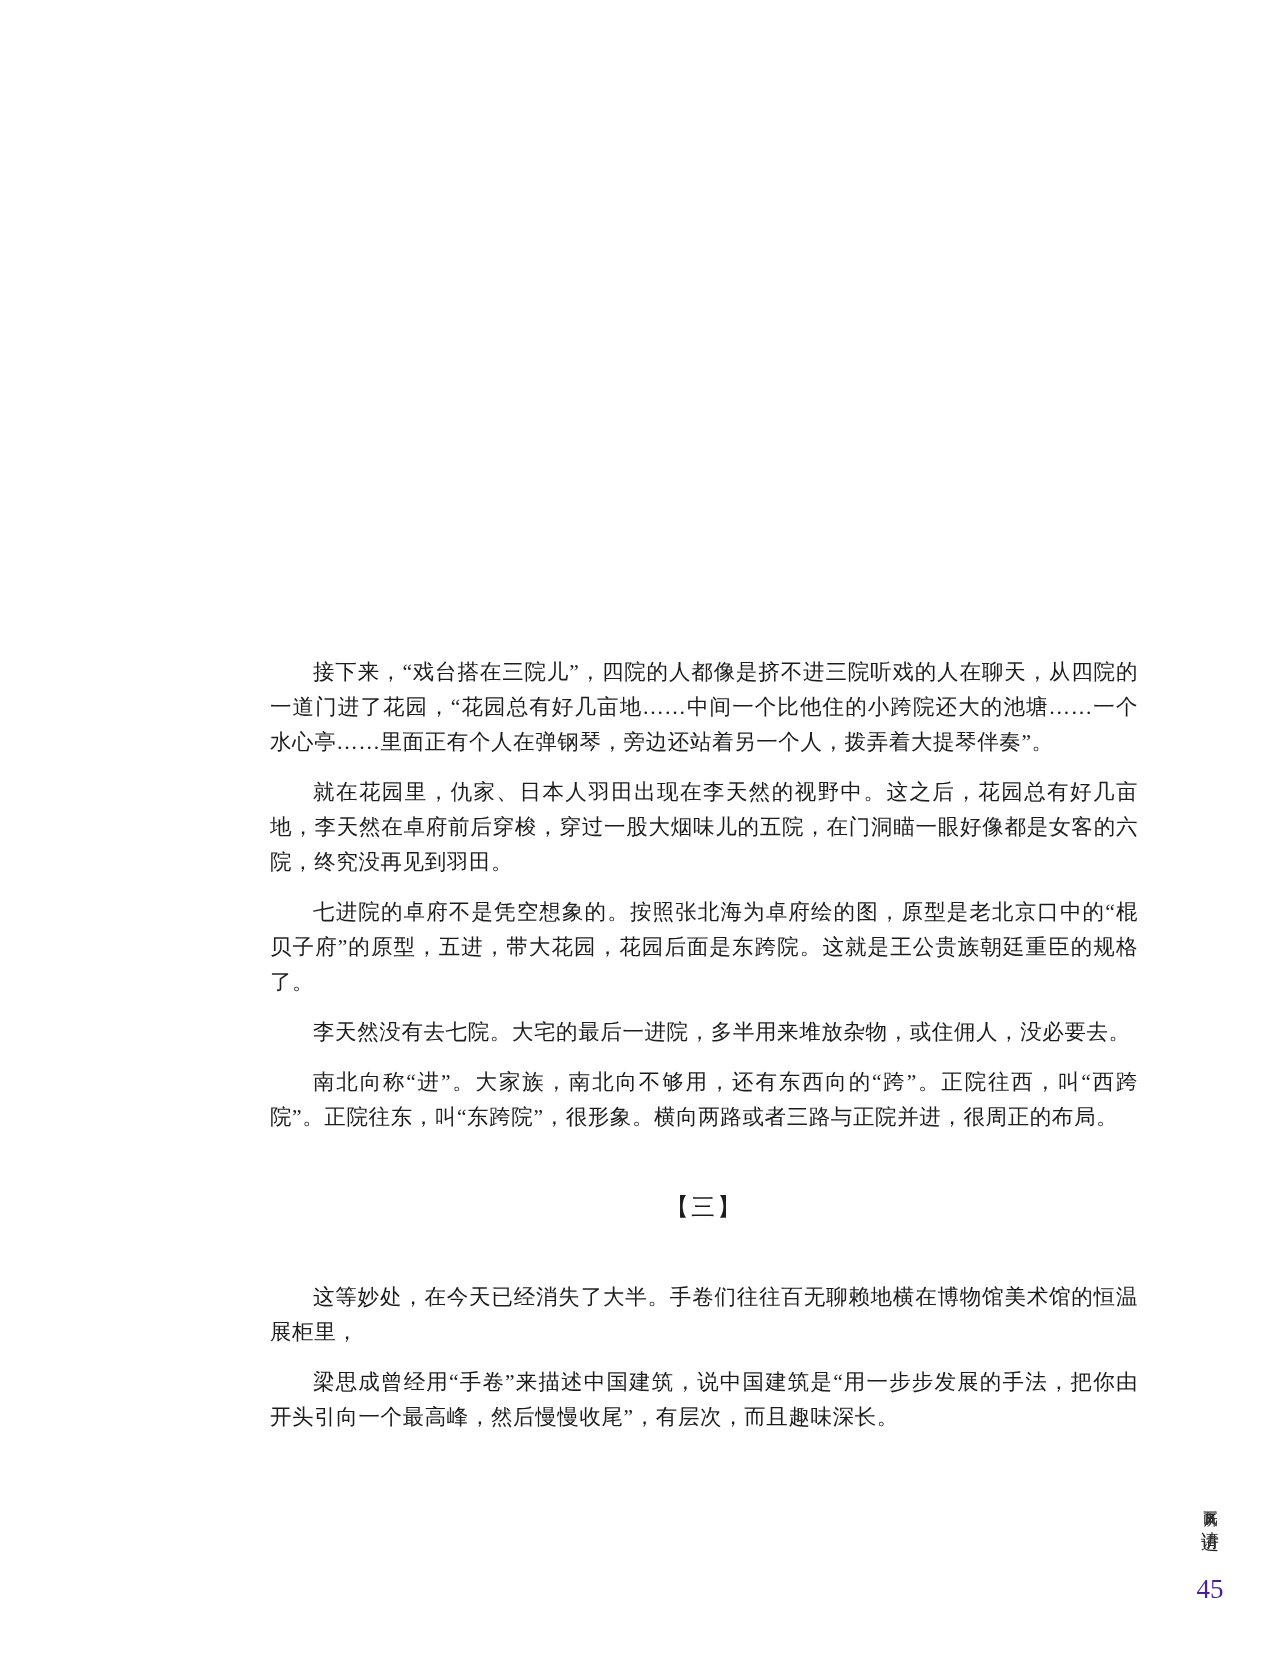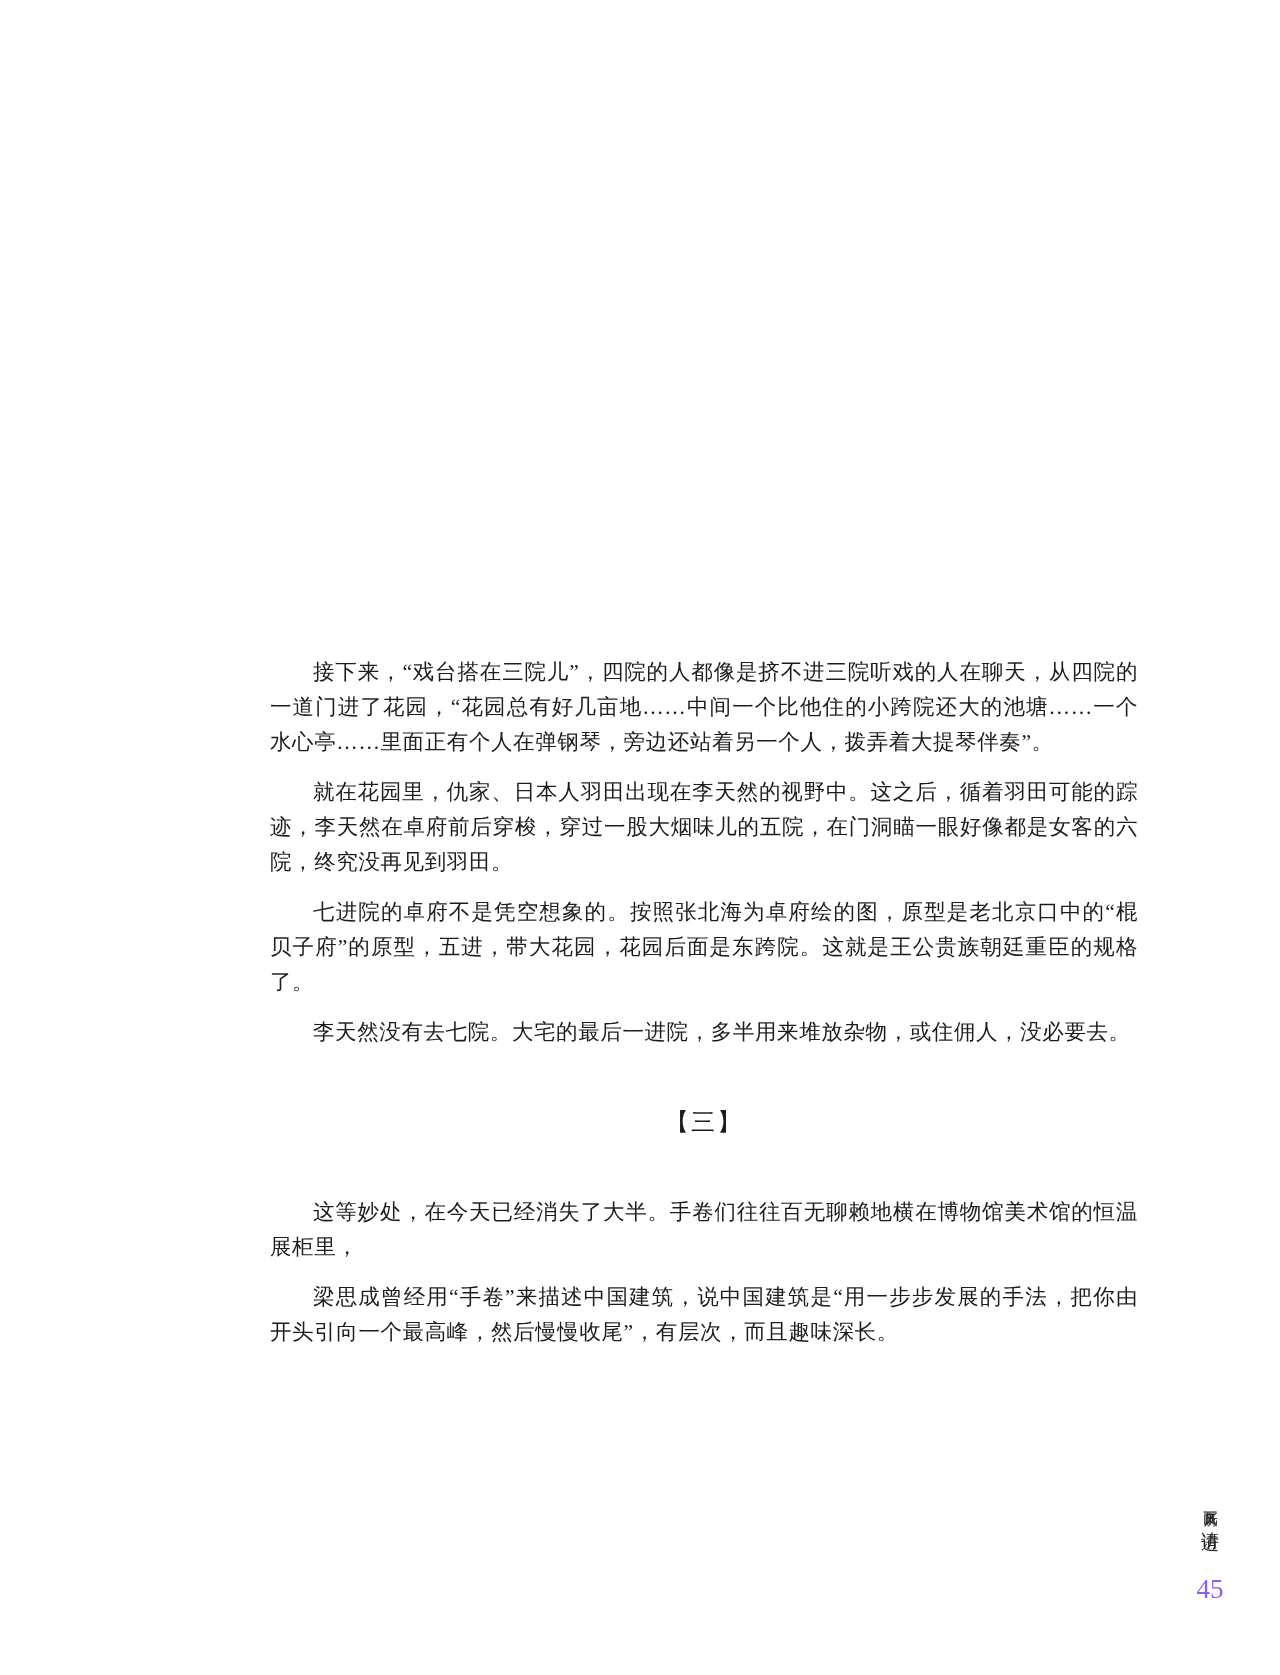--- a/index.html
+++ b/index.html
@@ -60,34 +60,35 @@
     font-size: 13px;
     text-orientation: mixed;
   }
   .vertical-label .chapter {
     font-size: 18px;
     letter-spacing: 2px;
   }
   .page-number {
     margin-top: 10px;
     font-size: 27px;
-    color: #8b5cf6;
+    color: #4c1d95;
     font-family: "Liberation Serif", "DejaVu Serif", serif;
   }
 </style>
 </head>
 <body>
 
 <div class="page">
 
   <div class="text-block">
     <p class="para">接下来，“戏台搭在三院儿”，四院的人都像是挤不进三院听戏的人在聊天，从四院的一道门进了花园，“花园总有好几亩地……中间一个比他住的小跨院还大的池塘……一个水心亭……里面正有个人在弹钢琴，旁边还站着另一个人，拨弄着大提琴伴奏”。</p>
-    <p class="para">就在花园里，仇家、日本人羽田出现在李天然的视野中。这之后，循着羽田可能的踪迹，李天然在卓府前后穿梭，穿过一股大烟味儿的五院，在门洞瞄一眼好像都是女客的六院，终究没再见到羽田。</p>
+    <p class="para">就在花园里，仇家、日本人羽田出现在李天然的视野中。这之后，花园总有好几亩地，李天然在卓府前后穿梭，穿过一股大烟味儿的五院，在门洞瞄一眼好像都是女客的六院，终究没再见到羽田。</p>
     <p class="para">七进院的卓府不是凭空想象的。按照张北海为卓府绘的图，原型是老北京口中的“棍贝子府”的原型，五进，带大花园，花园后面是东跨院。这就是王公贵族朝廷重臣的规格了。</p>
     <p class="para">李天然没有去七院。大宅的最后一进院，多半用来堆放杂物，或住佣人，没必要去。</p>
+    <p class="para">南北向称“进”。大家族，南北向不够用，还有东西向的“跨”。正院往西，叫“西跨院”。正院往东，叫“东跨院”，很形象。横向两路或者三路与正院并进，很周正的布局。</p>
 
     <div class="section-heading">【三】</div>
 
     <p class="para">这等妙处，在今天已经消失了大半。手卷们往往百无聊赖地横在博物馆美术馆的恒温展柜里，</p>
     <p class="para">梁思成曾经用“手卷”来描述中国建筑，说中国建筑是“用一步步发展的手法，把你由开头引向一个最高峰，然后慢慢收尾”，有层次，而且趣味深长。</p>
   </div>
 
   <div class="sidebar">
     <div class="vertical-label">
       <span class="book">瓦下听风</span><span class="sep">／</span><span class="chapter">请进</span>

